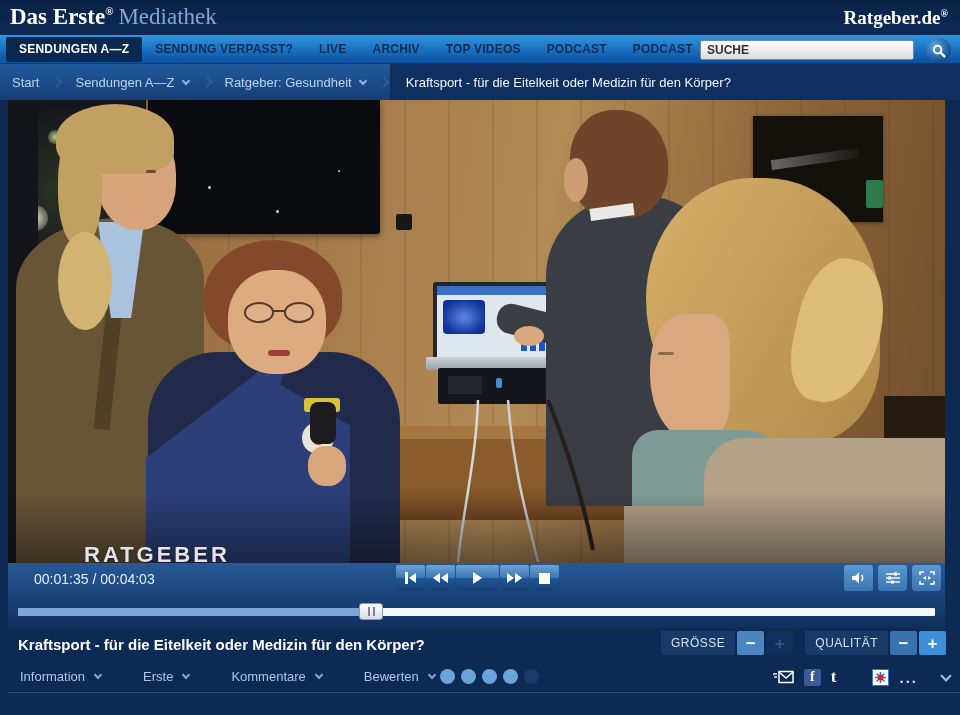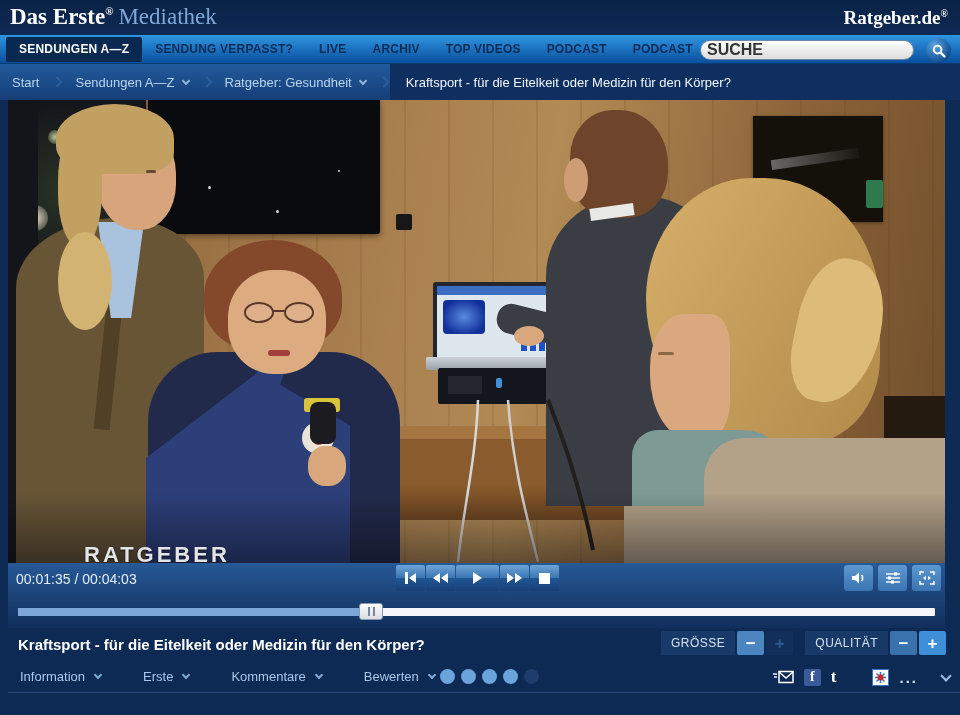--- a/index.html
+++ b/index.html
@@ -19,22 +19,22 @@
   .site-link .reg { font-size:10px; vertical-align:super; }
 
   
   .nav { position:absolute; left:0; top:35px; width:960px; height:29px;
          background:linear-gradient(#2f96e2,#0a4f9e); border-bottom:1px solid #093a70;
          display:flex; align-items:center; }
   .nav-item { font-size:12px; font-weight:bold; color:#0a2c55; padding:0 13px; height:25px;
               line-height:25px; letter-spacing:.2px; cursor:pointer; white-space:nowrap; }
   .nav-item.active { background:#0a2950; color:#fff; border-radius:2px; margin-left:6px; }
   .search-box { position:absolute; right:46px; top:5px; width:214px; height:20px;
-                border:1px solid #6f87a3; border-radius:10px; background:linear-gradient(#ffffff,#dcdcdc);
-                font-family:"Liberation Sans", sans-serif; font-size:16px; font-weight:bold;
+                border:1px solid #6f87a3; border-radius:2px; background:linear-gradient(#ffffff,#dcdcdc);
+                font-family:"Liberation Sans", sans-serif; font-size:12px; font-weight:bold;
                 color:#333; padding:0 6px; }
   .search-btn { position:absolute; right:9px; top:3px; width:25px; height:25px; border-radius:50%;
                 background:radial-gradient(circle at 35% 30%, #5aa4e4, #0d4a8f 75%);
                 display:flex; align-items:center; justify-content:center; cursor:pointer; }
 
   
   .crumbs { position:absolute; left:0; top:64px; width:960px; height:36px;
             background:linear-gradient(#215a9d,#163e76); display:flex; align-items:center; }
   .crumb { font-size:13px; color:#b9d4f0; padding:0 12px; cursor:pointer; white-space:nowrap;
            display:flex; align-items:center; gap:8px; }
@@ -146,21 +146,21 @@
 
   .cables { left:0; top:0; width:937px; height:463px; pointer-events:none; }
   .v-vignette { left:0; bottom:0; width:937px; height:70px;
                 background:linear-gradient(rgba(5,5,12,0), rgba(5,5,12,.45)); }
   .v-watermark { left:76px; top:442px; font-size:22px; font-weight:bold; color:#e4e4e8;
                  letter-spacing:3px; text-shadow:0 1px 2px rgba(0,0,0,.6); }
 
   
   .controls { position:relative; width:937px; height:65px;
               background:linear-gradient(#275996,#112e5c); }
-  .time { position:absolute; left:8px; top:8px; font-size:14px; color:#e3eefa; }
+  .time { position:absolute; left:26px; top:8px; font-size:14px; color:#e3eefa; }
   .transport { position:absolute; left:388px; top:2px; display:flex; gap:1px; }
   .t-btn { width:29px; height:26px; border-radius:2px; cursor:pointer;
            background:linear-gradient(#6ea4d7 0%,#3c77b4 48%,#1f5694 52%,#173f75 100%);
            display:flex; align-items:center; justify-content:center; gap:1px; }
   .t-btn.play { width:43px; }
   .tri-r { width:0; height:0; border-left:9px solid #fff; border-top:6px solid transparent;
            border-bottom:6px solid transparent; }
   .tri-l { width:0; height:0; border-right:9px solid #fff; border-top:6px solid transparent;
            border-bottom:6px solid transparent; }
   .tri-sm.tri-r { border-left-width:7px; border-top-width:5px; border-bottom-width:5px; }

